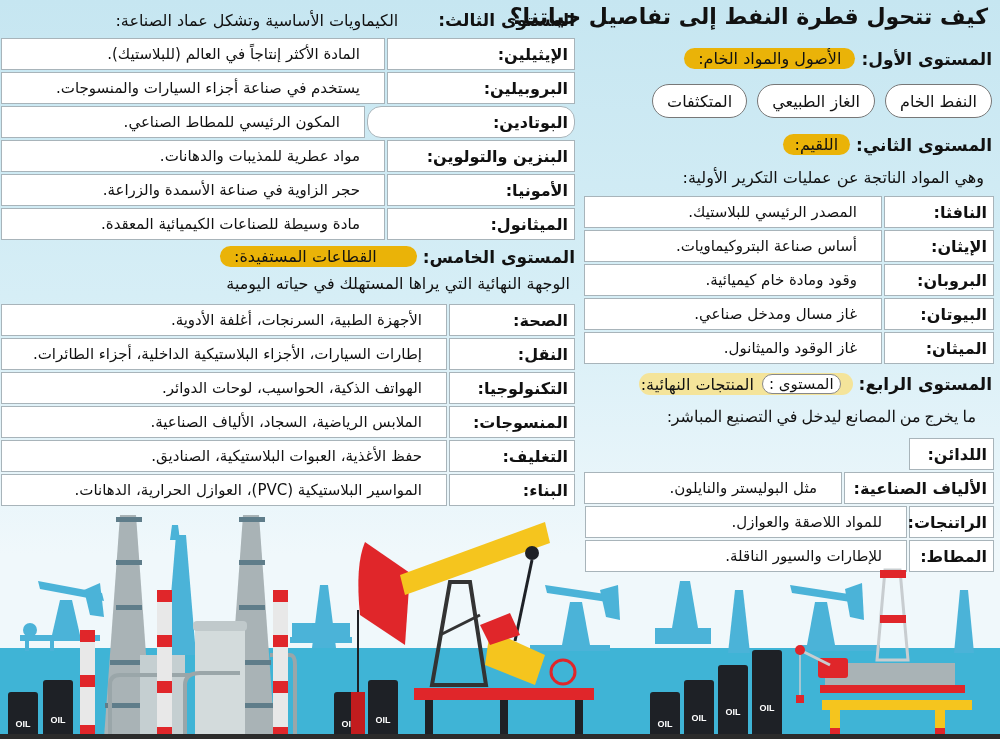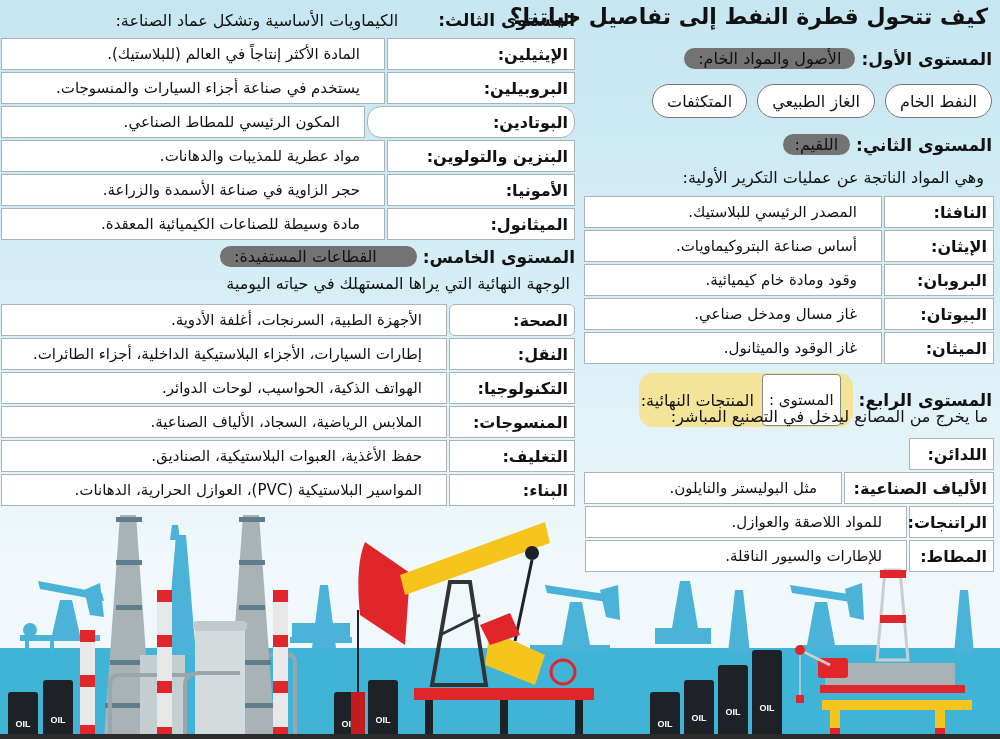--- a/index.html
+++ b/index.html
@@ -16,25 +16,25 @@
   .main-title {
     position: absolute; right: 12px; top: 4px;
     font-size: 22px; font-weight: bold; color: #111; white-space: nowrap;
   }
 
   .level-row {
     position: absolute; display: flex; align-items: center; gap: 6px; white-space: nowrap;
   }
   .level-label { font-weight: bold; font-size: 17px; }
   .pill-yellow {
-    background: #737373; border-radius: 14px; padding: 1px 14px;
+    background: #eab308; border-radius: 14px; padding: 1px 14px;
     font-size: 16px; color: #111;
   }
   .pill-white {
-    background: #fff; border: 1px solid #888; border-radius: 4px; padding: 16px 6px;
+    background: #fff; border: 1px solid #888; border-radius: 10px; padding: 0 6px;
     font-size: 15px;
     text-align: center;
   }
   .subtext { position: absolute; font-size: 16px; white-space: nowrap; }
 
   
   .chips { position: absolute; right: 8px; top: 84px; display: flex; gap: 10px; }
   .chip {
     background: #fff; border: 1.5px solid #777; border-radius: 18px;
     height: 34px; padding: 0 14px; display: flex; align-items: center; font-size: 16px;
@@ -99,21 +99,21 @@
   </div>
 </div>
 
 <div class="level-row" style="right:8px; top:373px;">
   <span class="level-label">المستوى الرابع:</span>
   <span style="display:flex; align-items:center; background:#f4e49a; border-radius:14px; padding:1px 12px 1px 2px; gap:8px;">
     <span class="pill-white">المستوى :</span>
     <span style="font-size:16px;">المنتجات النهائية:</span>
   </span>
 </div>
-<div class="subtext" style="right:12px; top:407px;">ما يخرج من المصانع ليدخل في التصنيع المباشر:</div>
+<div class="subtext" style="right:24px; top:407px;font-family:Liberation Serif, serif;">ما يخرج من المصانع ليدخل في التصنيع المباشر:</div>
 <div class="tbl" style="right:6px; top:438px; width:410px;">
   <div class="trow">
     <div class="tkey" style="width:85px;">اللدائن:</div>
   </div>
   <div class="trow">
     <div class="tkey" style="width:150px;">الألياف الصناعية:</div>
     <div class="tval">مثل البوليستر والنايلون.</div>
   </div>
   <div class="trow">
     <div class="tkey" style="width:85px;">الراتنجات:</div>
@@ -156,21 +156,21 @@
   </div>
 </div>
 
 <div class="level-row" style="right:425px; top:246px;">
   <span class="level-label">المستوى الخامس:</span>
   <span class="pill-yellow" style="padding:1px 40px 1px 14px;">القطاعات المستفيدة:</span>
 </div>
 <div class="subtext" style="right:430px; top:274px;">الوجهة النهائية التي يراها المستهلك في حياته اليومية</div>
 <div class="tbl" style="right:425px; top:304px; width:574px;">
   <div class="trow">
-    <div class="tkey" style="width:126px;border-radius:6px;">الصحة:</div>
+    <div class="tkey" style="width:126px;">الصحة:</div>
     <div class="tval">الأجهزة الطبية، السرنجات، أغلفة الأدوية.</div>
   </div>
   <div class="trow">
     <div class="tkey" style="width:126px;">النقل:</div>
     <div class="tval">إطارات السيارات، الأجزاء البلاستيكية الداخلية، أجزاء الطائرات.</div>
   </div>
   <div class="trow">
     <div class="tkey" style="width:126px;">التكنولوجيا:</div>
     <div class="tval">الهواتف الذكية، الحواسيب، لوحات الدوائر.</div>
   </div>

